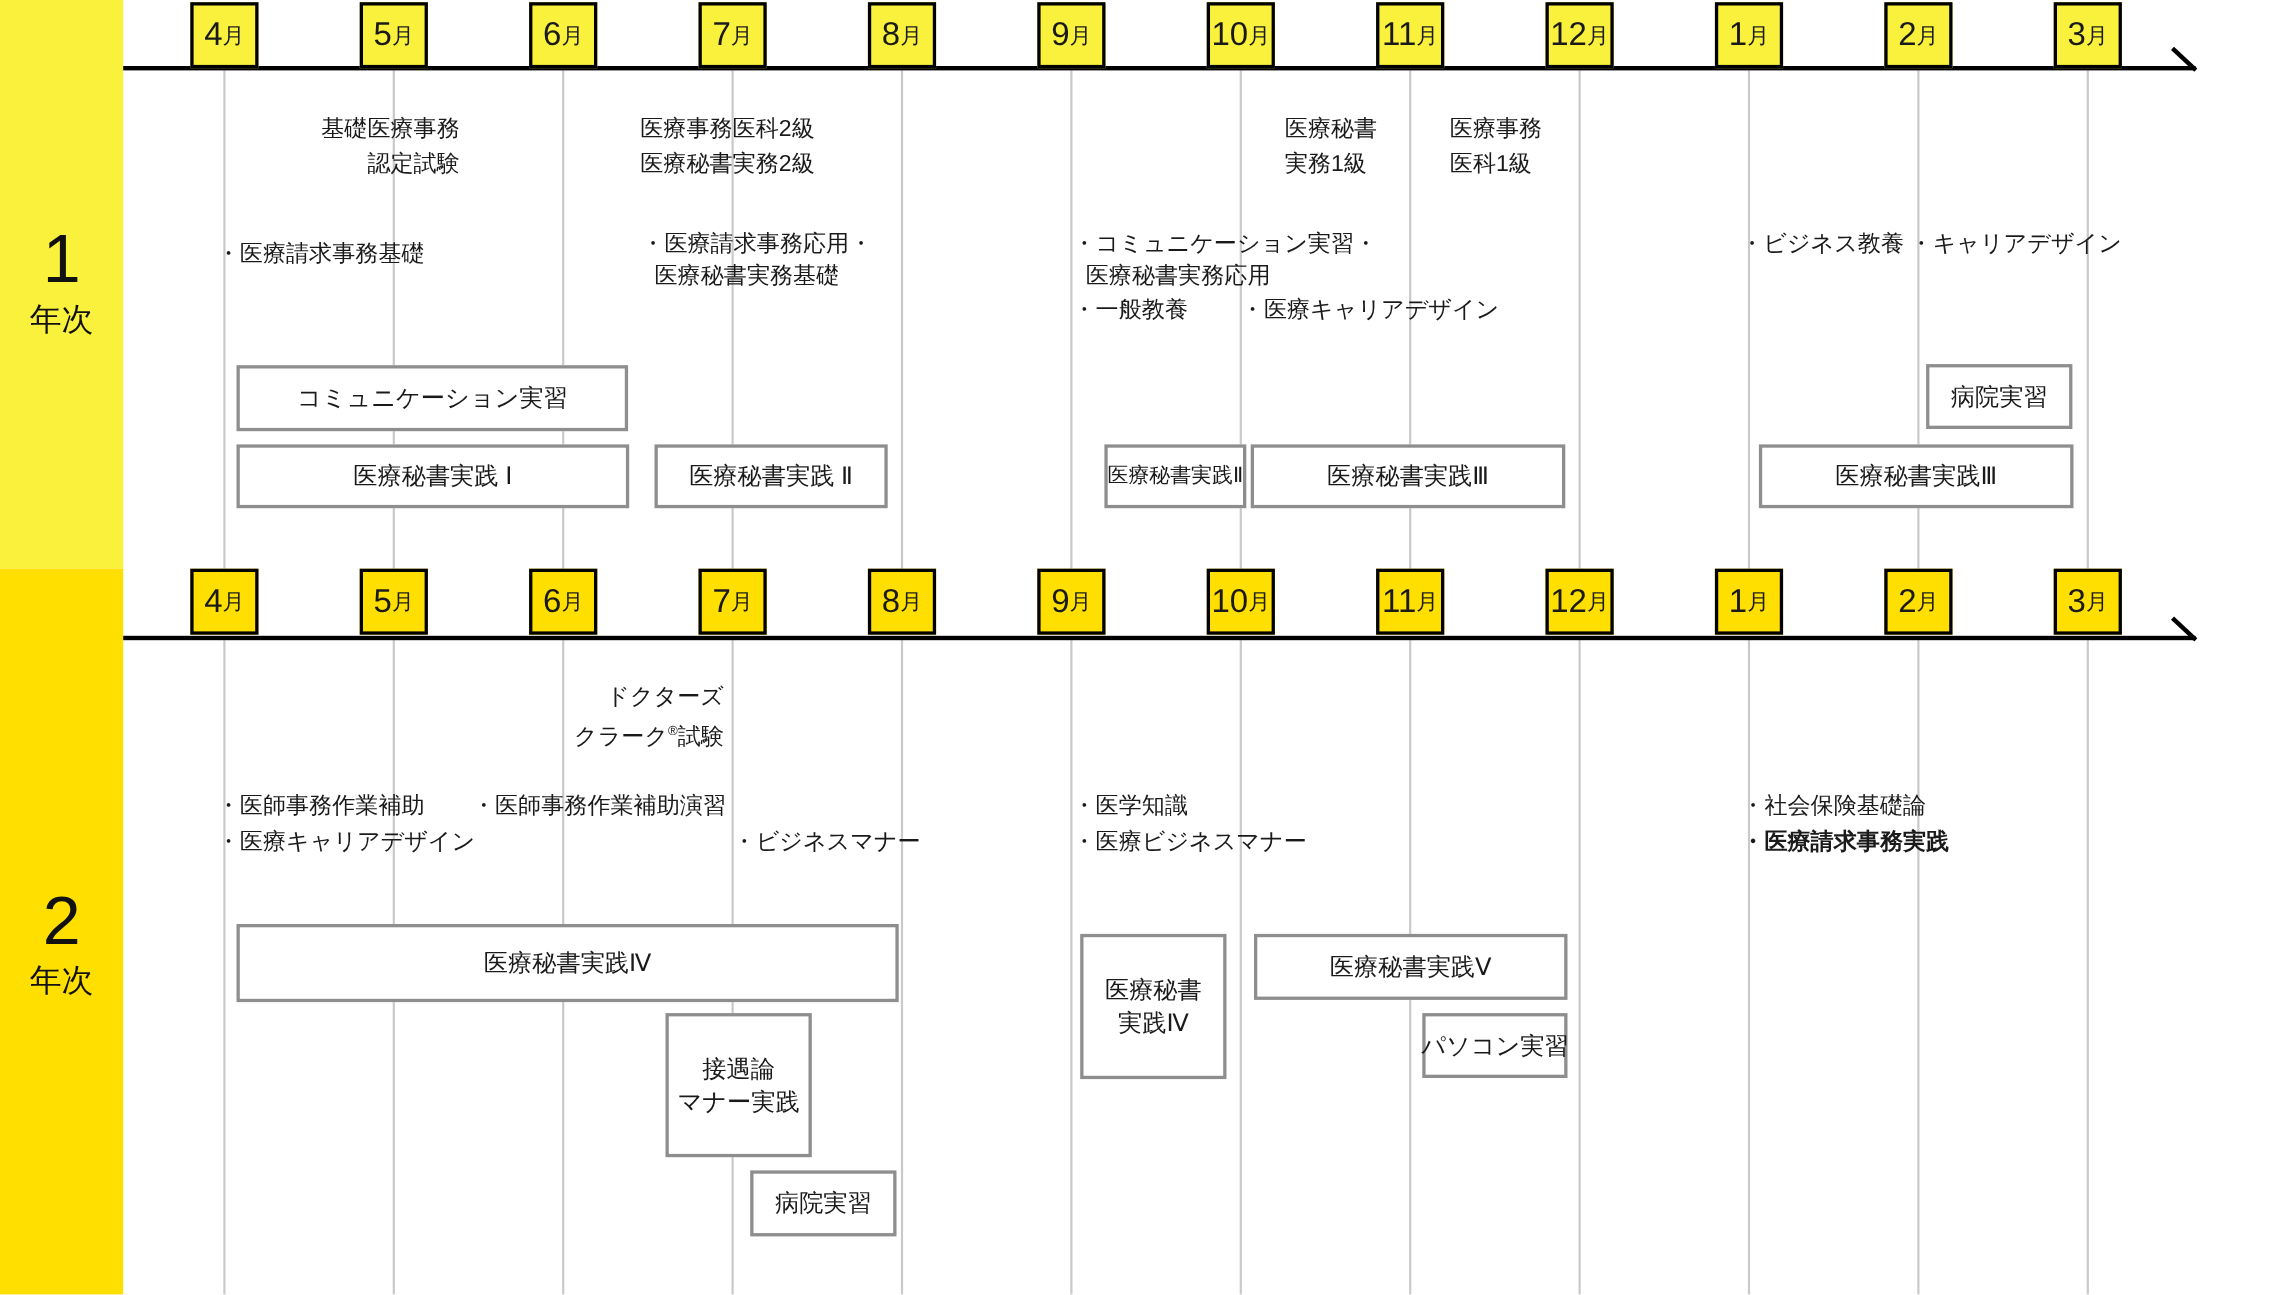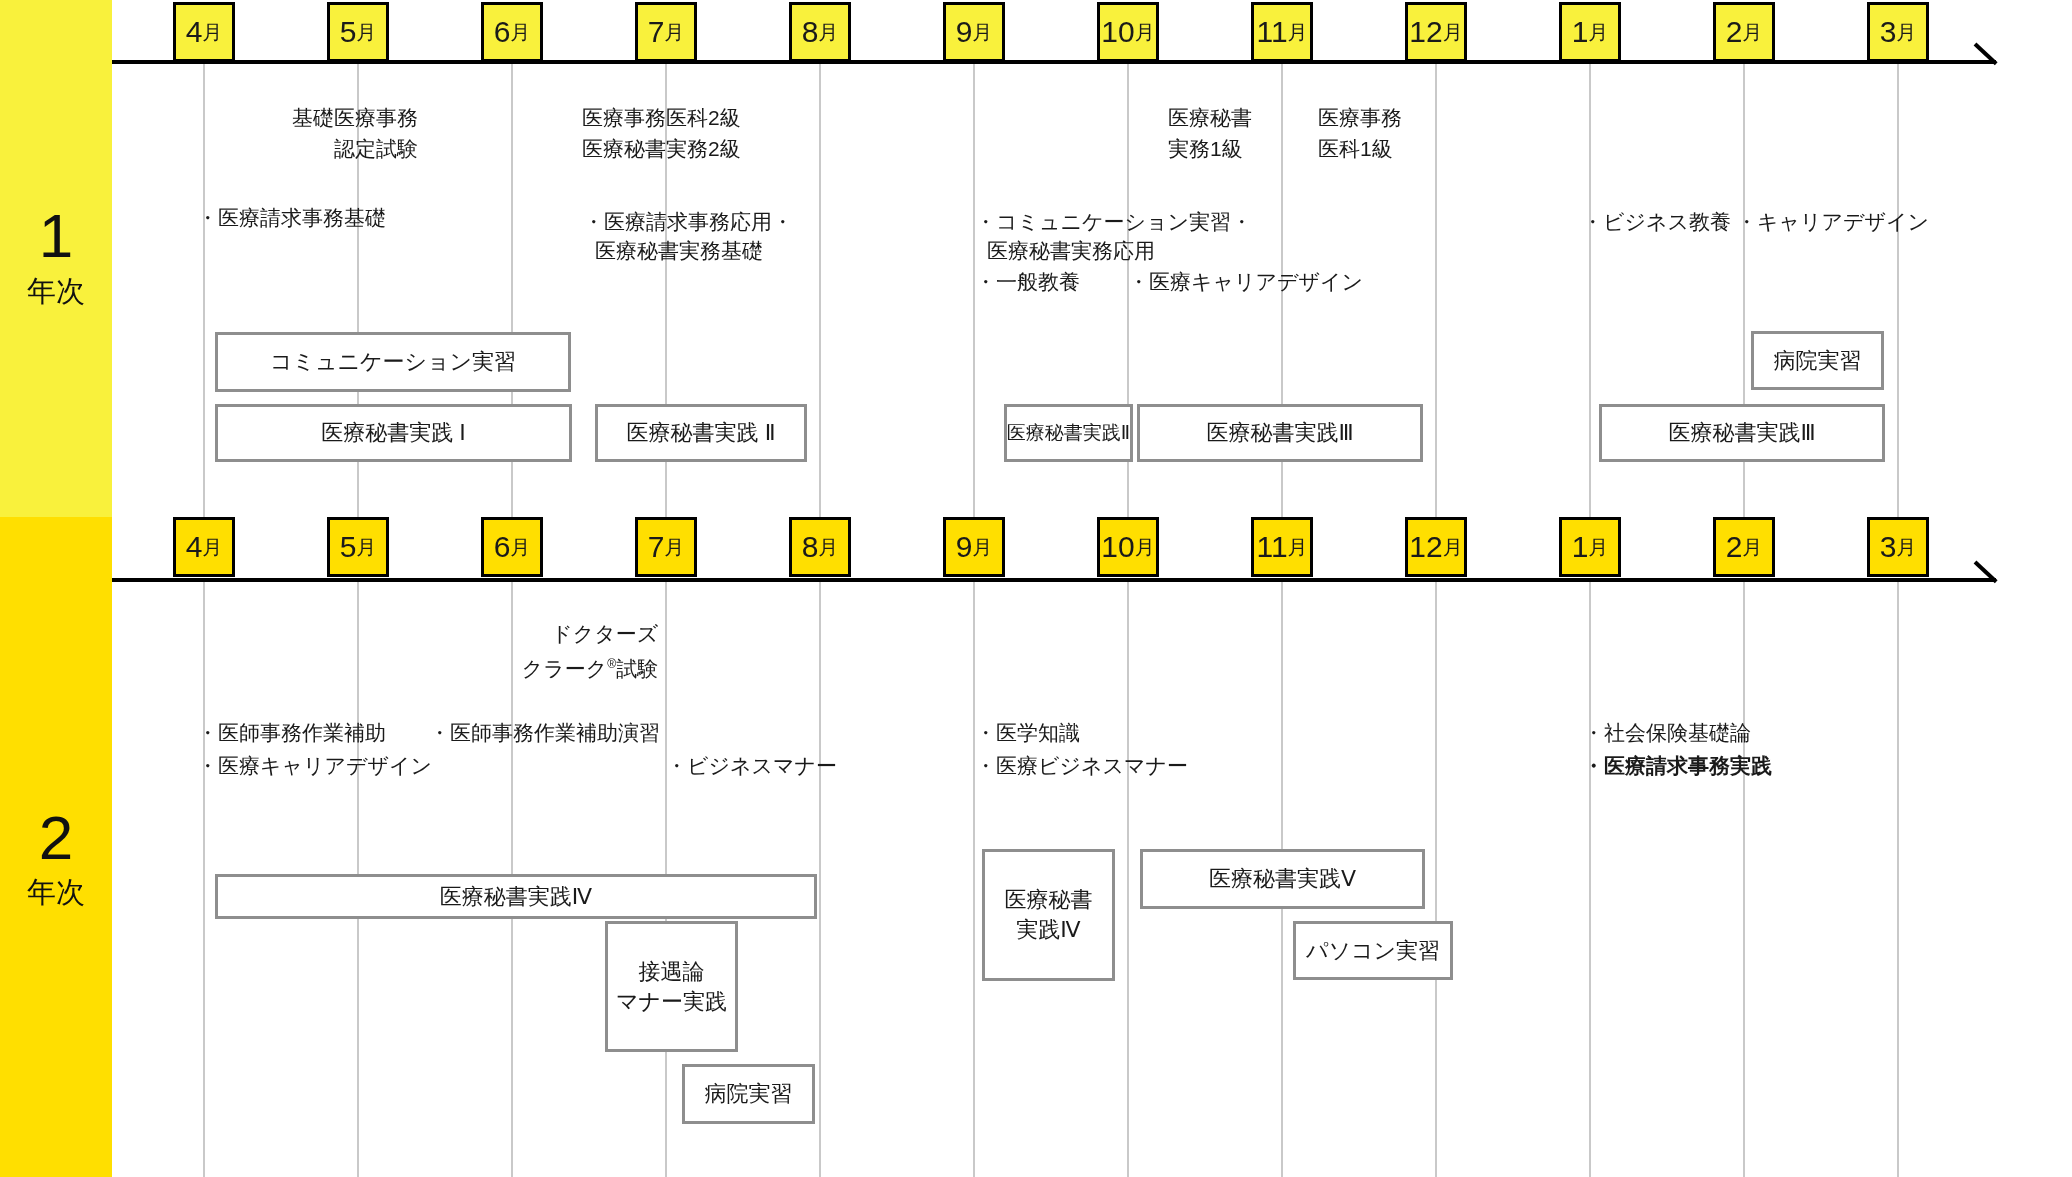--- a/index.html
+++ b/index.html
@@ -57,21 +57,21 @@
   </div>
   <div class="exam" style="left:1168px;top:102px;">
     <div>医療秘書</div>
     <div>実務1級</div>
   </div>
   <div class="exam" style="left:1318px;top:102px;">
     <div>医療事務</div>
     <div>医科1級</div>
   </div>
 
-  <div class="bullet" style="left:197px;top:204px;text-align:center;">・医療請求事務基礎</div>
+  <div class="bullet" style="left:197px;top:217px;text-align:center;">・医療請求事務基礎</div>
   <div class="bullet" style="left:583px;top:208px;">・医療請求事務応用・</div>
   <div class="bullet" style="left:595px;top:237px;">医療秘書実務基礎</div>
   <div class="bullet" style="left:975px;top:208px;">・コミュニケーション実習・</div>
   <div class="bullet" style="left:987px;top:237px;">医療秘書実務応用</div>
   <div class="bullet" style="left:975px;top:268px;">・一般教養</div>
   <div class="bullet" style="left:1128px;top:268px;">・医療キャリアデザイン</div>
   <div class="bullet" style="left:1582px;top:208px;">・ビジネス教養</div>
   <div class="bullet" style="left:1736px;top:208px;">・キャリアデザイン</div>
 
   <div class="cbox" style="left:215px;top:332px;width:356px;height:60px;">コミュニケーション実習</div>
@@ -89,32 +89,32 @@
 
   <div class="bullet" style="left:197px;top:719px;">・医師事務作業補助</div>
   <div class="bullet" style="left:197px;top:752px;">・医療キャリアデザイン</div>
   <div class="bullet" style="left:429px;top:719px;">・医師事務作業補助演習</div>
   <div class="bullet" style="left:666px;top:752px;">・ビジネスマナー</div>
   <div class="bullet" style="left:975px;top:719px;">・医学知識</div>
   <div class="bullet" style="left:975px;top:752px;">・医療ビジネスマナー</div>
   <div class="bullet" style="left:1583px;top:719px;">・社会保険基礎論</div>
   <div class="bullet" style="left:1583px;top:752px;font-weight:bold;">・医療請求事務実践</div>
 
-  <div class="cbox" style="left:215px;top:874px;width:602px;height:45px;">医療秘書実践Ⅳ</div>
+  <div class="cbox" style="left:215px;top:840px;width:602px;height:71px;">医療秘書実践Ⅳ</div>
   <div class="cbox" style="left:605px;top:921px;width:133px;height:131px;">
     <div>接遇論</div>
     <div>マナー実践</div>
   </div>
   <div class="cbox" style="left:682px;top:1064px;width:133px;height:60px;">病院実習</div>
   <div class="cbox" style="left:982px;top:849px;width:133px;height:132px;">
     <div>医療秘書</div>
     <div>実践Ⅳ</div>
   </div>
   <div class="cbox" style="left:1140px;top:849px;width:285px;height:60px;font-family:Liberation Serif, serif;">医療秘書実践Ⅴ</div>
-  <div class="cbox" style="left:1293px;top:921px;width:160px;height:59px;">パソコン実習</div>
+  <div class="cbox" style="left:1293px;top:921px;width:132px;height:59px;">パソコン実習</div>
 
 <div class="grid" style="left: 203px; top: 64px; height: 453px;"></div>
     <div class="mbox y1" style="left: 173px; top: 2px;">
       <span class="mn">4</span>
       <span class="mu">月</span>
     </div>
     <div class="grid" style="left: 203px; top: 582px; height: 595px;"></div>
     <div class="mbox y2" style="left: 173px; top: 517px;">
       <span class="mn">4</span>
       <span class="mu">月</span>

